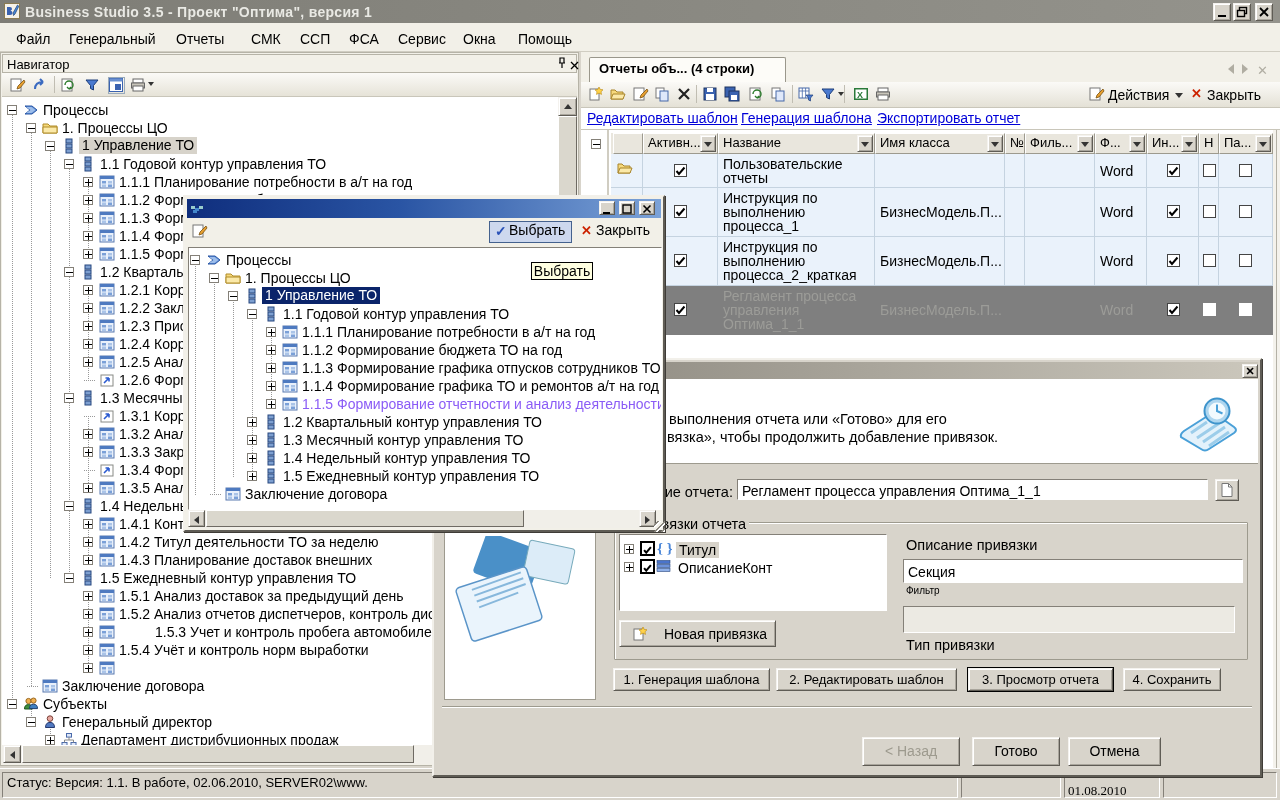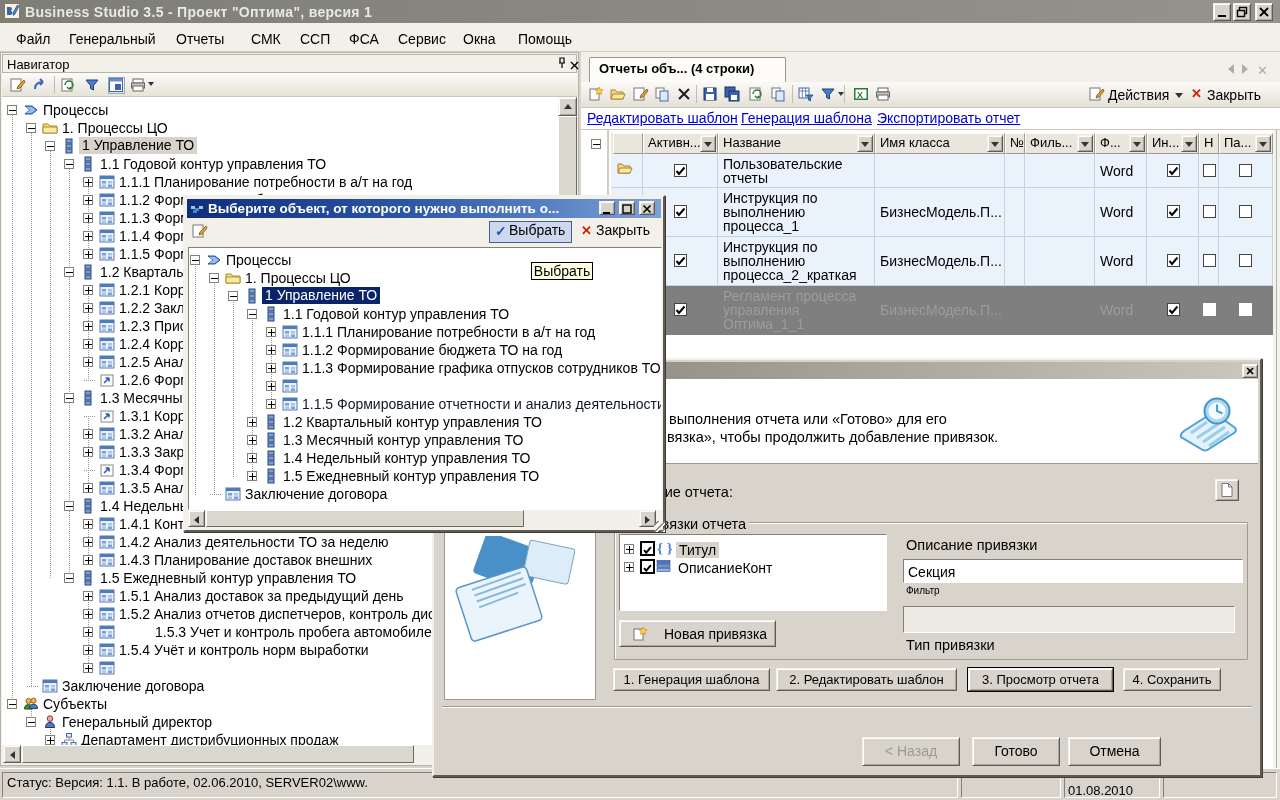--- a/index.html
+++ b/index.html
@@ -331,21 +331,21 @@
       <div style="position:absolute;left:83px;top:445px;width:7px;height:1px;background:#000;"></div>
       <div style="position:absolute;left:86px;top:442px;width:1px;height:7px;background:#000;"></div>
       <div style="position:absolute;left:97px;top:437px;width:16px;height:16px;"><svg width="16" height="16" viewBox="0 0 16 16" style="">
           <rect x="1" y="2" width="14" height="12" fill="#e8f0fb" stroke="#5a7ab0"></rect>
           <rect x="1" y="2" width="14" height="3" fill="#4e7ac0"></rect>
           <rect x="3" y="7" width="4" height="2.5" fill="#7aa0d8"></rect>
           <rect x="9" y="7" width="4" height="2.5" fill="#aac4e8"></rect>
           <rect x="3" y="10.5" width="4" height="2.5" fill="#aac4e8"></rect>
           <rect x="9" y="10.5" width="4" height="2.5" fill="#7aa0d8"></rect>
         </svg></div>
-      <div style="position:absolute;left:117px;top:436px;height:18px;font-size:14px;line-height:18px;white-space:nowrap;color:#000;">1.4.2 Анализ деятельности ТО за неделю</div>
+      <div style="position:absolute;left:117px;top:436px;height:18px;font-size:14px;line-height:18px;white-space:nowrap;color:#000;">1.4.2 Титул деятельности ТО за неделю</div>
       <div style="position:absolute;left:81px;top:458px;width:10px;height:10px;background:#fff;border:1px solid #848078;"></div>
       <div style="position:absolute;left:83px;top:463px;width:7px;height:1px;background:#000;"></div>
       <div style="position:absolute;left:86px;top:460px;width:1px;height:7px;background:#000;"></div>
       <div style="position:absolute;left:97px;top:455px;width:16px;height:16px;"><svg width="16" height="16" viewBox="0 0 16 16" style="">
           <rect x="1" y="2" width="14" height="12" fill="#e8f0fb" stroke="#5a7ab0"></rect>
           <rect x="1" y="2" width="14" height="3" fill="#4e7ac0"></rect>
           <rect x="3" y="7" width="4" height="2.5" fill="#7aa0d8"></rect>
           <rect x="9" y="7" width="4" height="2.5" fill="#aac4e8"></rect>
           <rect x="3" y="10.5" width="4" height="2.5" fill="#aac4e8"></rect>
           <rect x="9" y="10.5" width="4" height="2.5" fill="#7aa0d8"></rect>
@@ -700,21 +700,21 @@
 <div class="abs" style="left:658px;top:173px;width:13px;height:13px;background:#fff;"></div>
 </div>
 <div class="abs" style="left:692px;top:78px;width:7px;height:640px;background:#f4f2ec;"></div>
 <div class="abs" style="left:695px;top:78px;width:1px;height:640px;background:#b4b1a6;"></div>
 </div>
 <div class="abs" style="left:0;top:768px;width:1280px;height:32px;background:#d8d4cb;border-top:1px solid #fff;">
 <div class="abs sunken" style="left:2px;top:3px;width:956px;height:26px;"></div>
 <div class="abs" style="left:7px;top:6px;font-size:13px;">Статус: Версия: 1.1. В работе, 02.06.2010, SERVER02\www.</div>
 <div class="abs sunken" style="left:961px;top:3px;width:100px;height:26px;"></div>
 <div class="abs sunken" style="left:1064px;top:3px;width:96px;height:26px;"></div>
-<div class="abs" style="left:1068px;top:14px;font-size:13px;">01.08.2010</div>
+<div class="abs" style="left:1068px;top:14px;font-size:13px;font-family:Liberation Serif, serif;">01.08.2010</div>
 <div class="abs sunken" style="left:1163px;top:3px;width:114px;height:26px;"></div>
 </div>
 <div class="abs" style="left:432px;top:358px;width:830px;height:419px;background:#d8d4cb;border:2px solid;border-color:#f2f0ea #5f5c55 #5f5c55 #f2f0ea;box-shadow:1px 1px 0 #3f3c37;">
 <div class="abs" style="left:2px;top:2px;width:822px;height:17px;background:linear-gradient(90deg,#837f76,#cbc7bc);">
 <div class="abs btn" style="left:806px;top:2px;width:16px;height:14px;">
         <div style="font-size:11px;font-weight:bold;line-height:12px;">✕</div>
       </div>
 </div>
 <div class="abs" style="left:2px;top:19px;width:822px;height:85px;background:#fff;border-bottom:1px solid #9d9a8e;">
 <div class="abs" style="left:233px;top:32px;font-size:14.5px;">выполнения отчета или «Готово» для его</div>
@@ -729,20 +729,23 @@
 </div>
 <div class="abs" style="left:10px;top:22px;width:152px;height:318px;background:#fff;border:1px solid #9d9a8e;">
 <div class="abs" style="left:3px;top:153px;width:144px;height:130px;"><svg width="144" height="120" viewBox="0 0 144 120" style="">
           <rect x="30" y="4" width="60" height="44" rx="4" fill="#4a90c8" transform="rotate(20 60 26)"></rect>
           <rect x="78" y="8" width="46" height="36" rx="3" fill="#dcecf8" stroke="#7ab" transform="rotate(12 100 26)"></rect>
           <rect x="14" y="40" width="74" height="56" rx="4" fill="#eaf4fc" stroke="#5a94c8" stroke-width="1.5" transform="rotate(-18 51 68)"></rect>
           <path d="M24 52 L74 38 M26 58 L76 44 M28 64 L78 50 M30 70 L70 58" stroke="#88b8dc" stroke-width="2" transform="rotate(-4 50 54)"></path>
         </svg></div>
 </div>
 <div class="abs" style="left:182px;top:124px;font-size:14.5px;">Название отчета:</div>
+<div class="abs sunken" style="left:303px;top:119px;width:471px;height:21px;background:#fff;">
+      <div style="position:absolute;left:4px;top:3px;font-size:14px;white-space:nowrap;">Регламент процесса управления Оптима_1_1</div>
+    </div>
 <div class="abs btn" style="left:781px;top:119px;width:24px;height:22px;"><svg width="16" height="16" viewBox="0 0 16 16" style="margin-top:2px">
         <path d="M3 1.5 L9.5 1.5 L13 5 L13 14.5 L3 14.5 Z" fill="#fff" stroke="#777"></path>
         <path d="M9.5 1.5 L9.5 5 L13 5" fill="none" stroke="#777"></path>
       </svg></div>
 <div class="abs" style="left:180px;top:162px;width:634px;height:138px;border:1px solid #9d9a8e;border-radius:1px;box-shadow:inset 1px 1px 0 #fff;">
 <div class="abs" style="left:17px;top:-7px;background:#d8d4cb;padding:0 3px;font-size:14.5px;">Привязки отчета</div>
 <div class="abs sunken" style="left:4px;top:11px;width:268px;height:77px;background:#fff;">
 <div style="position:absolute;left:4px;top:9px;width:10px;height:10px;background:#fff;border:1px solid #848078;"></div>
         <div style="position:absolute;left:6px;top:14px;width:7px;height:1px;background:#000;"></div>
         <div style="position:absolute;left:9px;top:11px;width:1px;height:7px;background:#000;"></div>
@@ -793,21 +796,20 @@
 <div class="abs btn" style="left:634px;top:377px;width:93px;height:29px;line-height:27px;font-size:14px;">Отмена</div>
 </div>
 <div class="abs" style="left:183px;top:195px;width:482px;height:337px;background:#f2f0e8;border:2px solid;border-color:#f2f0ea #5f5c55 #5f5c55 #f2f0ea;box-shadow:1px 1px 0 #3f3c37;">
 <div class="abs" style="left:2px;top:2px;width:474px;height:19px;background:linear-gradient(90deg,#0f2e7d 0%,#2a55a4 45%,#7ba2d8 100%);">
 <div class="abs" style="left:3px;top:3px;width:14px;height:14px;"><svg width="14" height="14" viewBox="0 0 14 14" style="">
           <rect x="1" y="4" width="4" height="3" fill="#9cc"></rect>
           <rect x="5" y="6" width="4" height="3" fill="#48c"></rect>
           <rect x="9" y="4" width="4" height="3" fill="#9cc"></rect>
           <rect x="3" y="8" width="4" height="3" fill="#48c"></rect>
         </svg></div>
-<div class="abs" style="left:21px;top:2px;font-size:13.5px;font-weight:bold;color:#fff;white-space:nowrap;">Выберите объект, от которого нужно выполнить о...</div>
 <div class="abs btn" style="left:412px;top:2px;width:16px;height:14px;"><svg width="14" height="14" viewBox="0 0 14 14" style="">
           <rect x="3" y="10" width="7" height="2" fill="#000"></rect>
         </svg></div>
 <div class="abs btn" style="left:432px;top:2px;width:16px;height:14px;"><svg width="14" height="14" viewBox="0 0 14 14" style="">
           <rect x="3" y="3" width="8" height="8" fill="none" stroke="#000" stroke-width="1.4"></rect>
         </svg></div>
 <div class="abs btn" style="left:452px;top:2px;width:16px;height:14px;"><svg width="14" height="14" viewBox="0 0 14 14" style="">
           <path d="M3.5 3.5 L10.5 10.5 M10.5 3.5 L3.5 10.5" stroke="#000" stroke-width="1.6"></path>
         </svg></div>
 </div>
@@ -898,32 +900,33 @@
       <div style="position:absolute;left:79px;top:138px;width:7px;height:1px;background:#000;"></div>
       <div style="position:absolute;left:82px;top:135px;width:1px;height:7px;background:#000;"></div>
       <div style="position:absolute;left:93px;top:130px;width:16px;height:16px;"><svg width="16" height="16" viewBox="0 0 16 16" style="">
           <rect x="1" y="2" width="14" height="12" fill="#e8f0fb" stroke="#5a7ab0"></rect>
           <rect x="1" y="2" width="14" height="3" fill="#4e7ac0"></rect>
           <rect x="3" y="7" width="4" height="2.5" fill="#7aa0d8"></rect>
           <rect x="9" y="7" width="4" height="2.5" fill="#aac4e8"></rect>
           <rect x="3" y="10.5" width="4" height="2.5" fill="#aac4e8"></rect>
           <rect x="9" y="10.5" width="4" height="2.5" fill="#7aa0d8"></rect>
         </svg></div>
+      <div style="position:absolute;left:113px;top:129px;height:18px;font-size:14px;line-height:18px;white-space:nowrap;color:#000;">1.1.4 Формирование графика ТО и ремонтов а/т на год</div>
       <div style="position:absolute;left:77px;top:151px;width:10px;height:10px;background:#fff;border:1px solid #848078;"></div>
       <div style="position:absolute;left:79px;top:156px;width:7px;height:1px;background:#000;"></div>
       <div style="position:absolute;left:82px;top:153px;width:1px;height:7px;background:#000;"></div>
       <div style="position:absolute;left:93px;top:148px;width:16px;height:16px;"><svg width="16" height="16" viewBox="0 0 16 16" style="">
           <rect x="1" y="2" width="14" height="12" fill="#e8f0fb" stroke="#5a7ab0"></rect>
           <rect x="1" y="2" width="14" height="3" fill="#4e7ac0"></rect>
           <rect x="3" y="7" width="4" height="2.5" fill="#7aa0d8"></rect>
           <rect x="9" y="7" width="4" height="2.5" fill="#aac4e8"></rect>
           <rect x="3" y="10.5" width="4" height="2.5" fill="#aac4e8"></rect>
           <rect x="9" y="10.5" width="4" height="2.5" fill="#7aa0d8"></rect>
         </svg></div>
-      <div style="position:absolute;left:113px;top:147px;height:18px;font-size:14px;line-height:18px;white-space:nowrap;color:#0f172a;">1.1.5 Формирование отчетности и анализ деятельности</div>
+      <div style="position:absolute;left:113px;top:147px;height:18px;font-size:14px;line-height:18px;white-space:nowrap;color:#8b5cf6;">1.1.5 Формирование отчетности и анализ деятельности</div>
       <div style="position:absolute;left:58px;top:169px;width:10px;height:10px;background:#fff;border:1px solid #848078;"></div>
       <div style="position:absolute;left:60px;top:174px;width:7px;height:1px;background:#000;"></div>
       <div style="position:absolute;left:63px;top:171px;width:1px;height:7px;background:#000;"></div>
       <div style="position:absolute;left:74px;top:166px;width:16px;height:16px;"><svg width="16" height="16" viewBox="0 0 16 16" style="">
           <rect x="5" y="1" width="6" height="4" fill="#7d9fd0" stroke="#27477f"></rect>
           <rect x="5" y="6" width="6" height="4" fill="#7d9fd0" stroke="#27477f"></rect>
           <rect x="5" y="11" width="6" height="4" fill="#7d9fd0" stroke="#27477f"></rect>
         </svg></div>
       <div style="position:absolute;left:94px;top:165px;height:18px;font-size:14px;line-height:18px;white-space:nowrap;color:#000;">1.2 Квартальный контур управления ТО</div>
       <div style="position:absolute;left:58px;top:187px;width:10px;height:10px;background:#fff;border:1px solid #848078;"></div>

